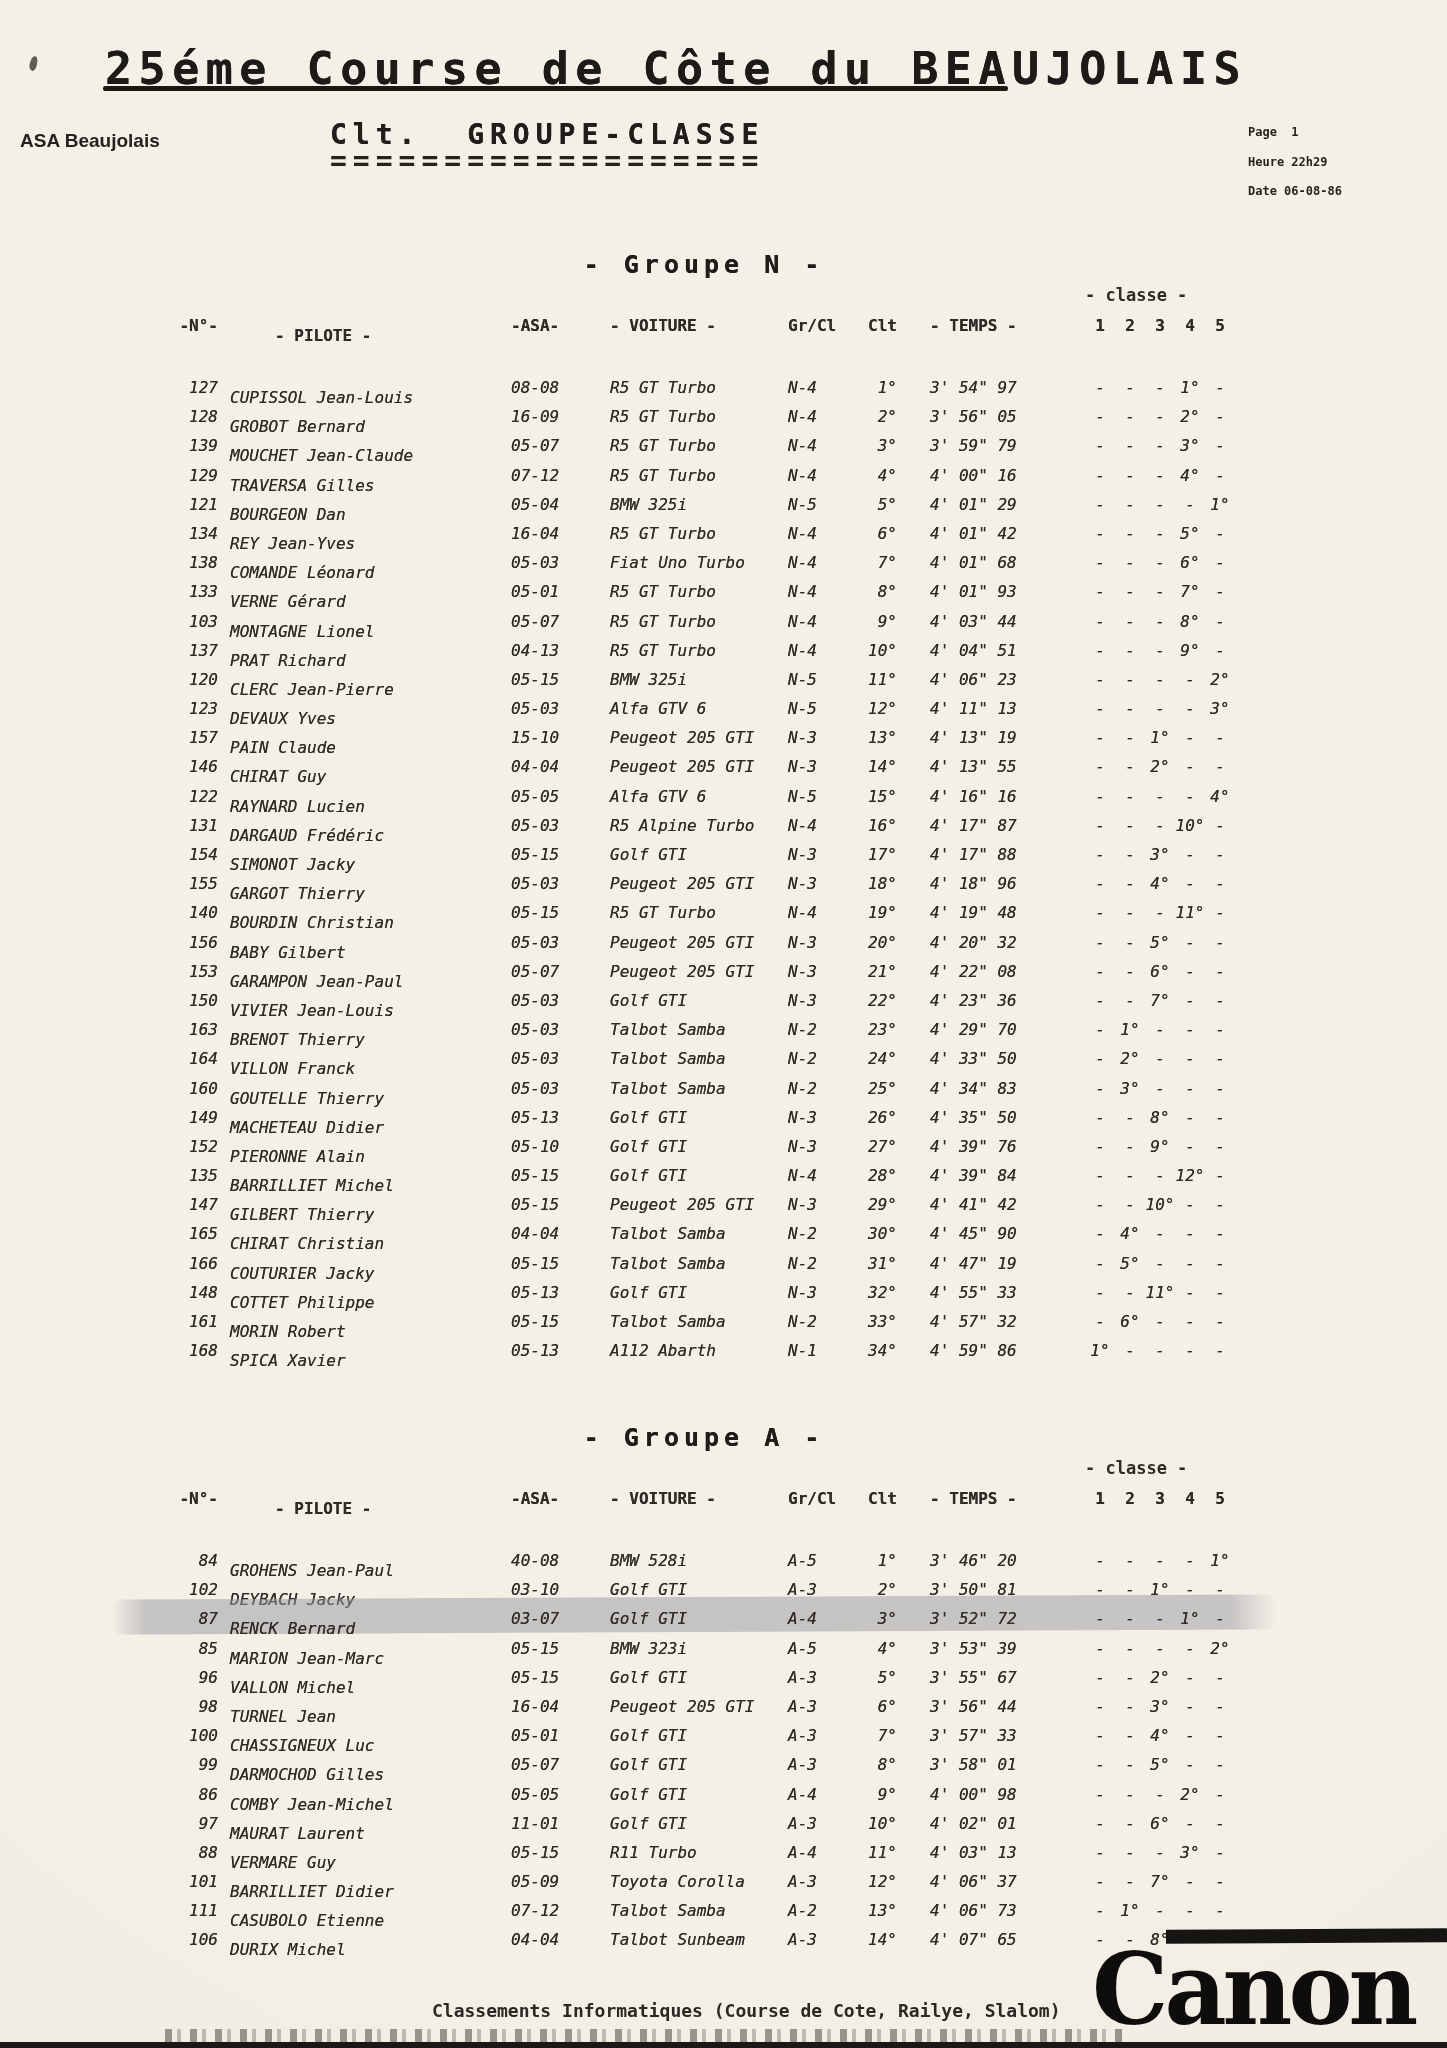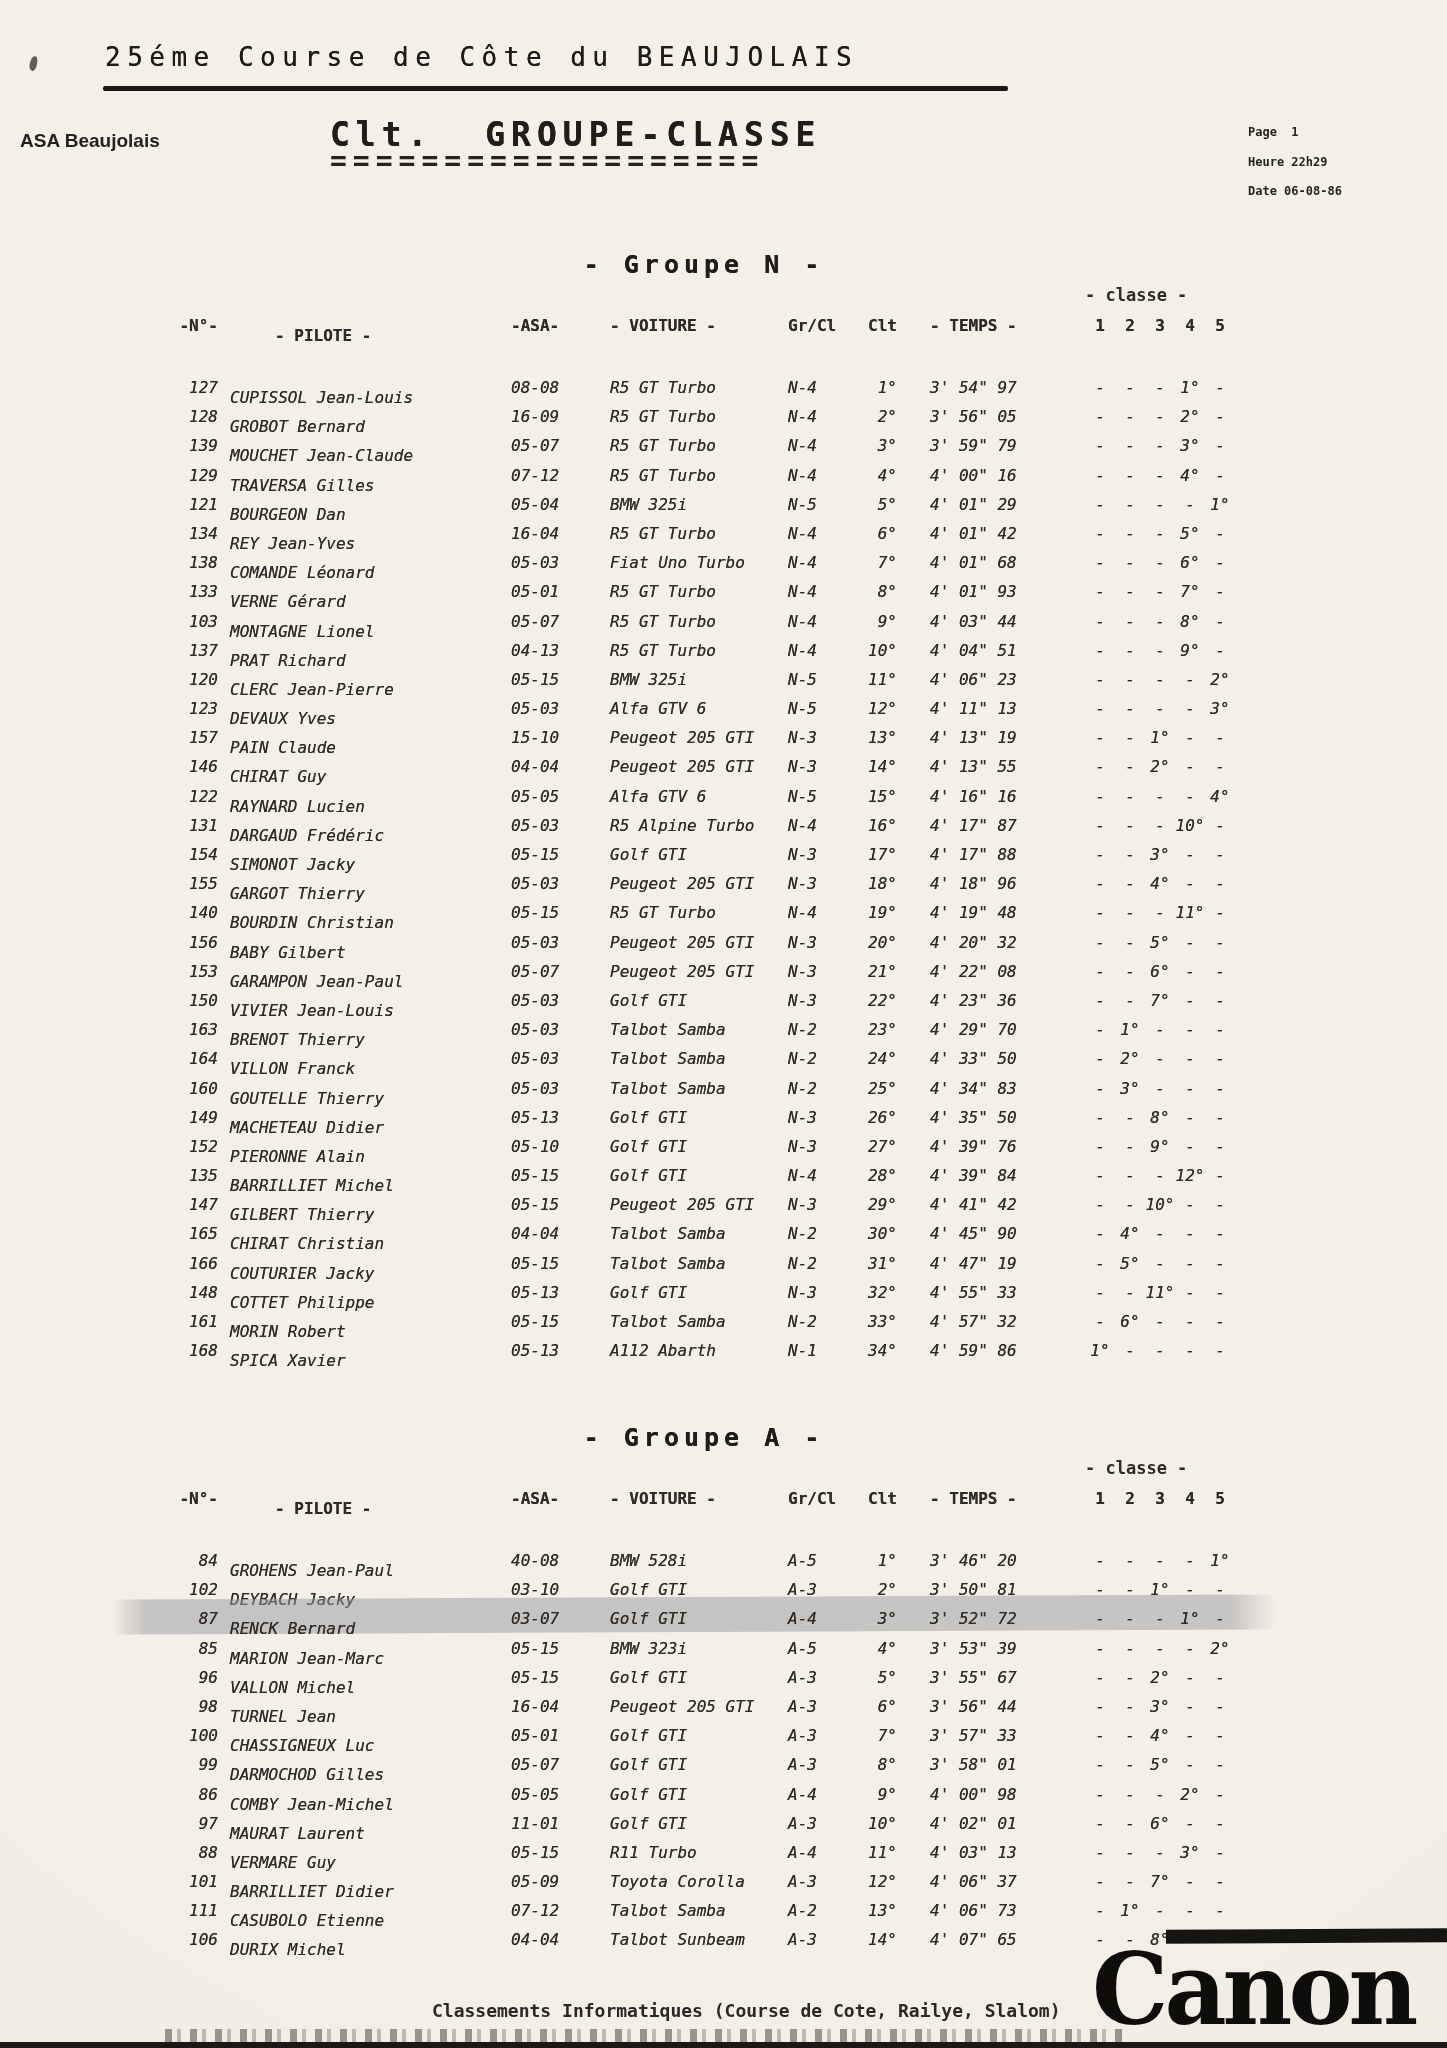--- a/index.html
+++ b/index.html
@@ -4,25 +4,25 @@
 <style>
   html,body{margin:0;padding:0;background:#8a8782;}
   .page{
     position:relative;width:1447px;height:2048px;overflow:hidden;
     background:radial-gradient(130% 105% at 50% 38%, #f4f0e7 55%, #ece7db 92%, #e4dfd2 100%);
     font-family:"DejaVu Sans Mono",monospace;color:#2e2b27;
   }
   .abs{position:absolute;}
   .t{white-space:pre;}
   
-  .title{left:105px;top:42px;font-size:26px;font-weight:normal;letter-spacing:6.5px;color:#1d1b18;text-shadow:0 0 .6px #1d1b18;}
+  .title{left:105px;top:42px;font-size:45px;font-weight:bold;letter-spacing:6.5px;color:#1d1b18;text-shadow:0 0 .6px #1d1b18;}
   .title-underline{left:103px;top:86px;width:905px;height:5px;background:#1b1916;border-radius:2px;}
   .org{left:20px;top:130px;font-family:"Liberation Sans",sans-serif;font-weight:bold;font-size:19px;color:#24221f;}
   .subtitle-block{left:330px;top:120px;}
-  .subtitle{font-size:33px;font-weight:bold;letter-spacing:6px;color:#201e1b;text-shadow:0 0 .6px #201e1b;line-height:30px;}
+  .subtitle{font-size:28px;font-weight:bold;letter-spacing:6px;color:#201e1b;text-shadow:0 0 .6px #201e1b;line-height:30px;}
   .subtitle-eq{font-size:28px;font-weight:bold;letter-spacing:6px;color:#26241f;line-height:22px;margin-top:0px;}
   .meta{left:1248px;top:118px;font-size:12px;font-weight:bold;line-height:29.5px;color:#26231f;}
   .speck{left:30px;top:56px;width:7px;height:15px;background:#3a3733;border-radius:60% 60% 50% 70%/55% 55% 45% 45%;transform:rotate(14deg);opacity:.8;}
   
   .group{position:absolute;left:173px;width:1062px;
     --cols:45px 12px 210px 71px 60px 39px 165px 13px 45px 4px 60px 33px 115px 40px 30px 30px 30px 30px 30px;}
   .group-n{top:250px;}
   .group-a{top:1423px;}
   .group-heading{text-align:center;font-size:25px;font-weight:bold;letter-spacing:5px;line-height:30px;color:#1f1d1a;text-shadow:0 0 .5px #1f1d1a;}
   .classe-head{margin-left:912px;width:150px;text-align:left;font-size:17px;font-weight:bold;line-height:22px;margin-top:4px;white-space:pre;}

